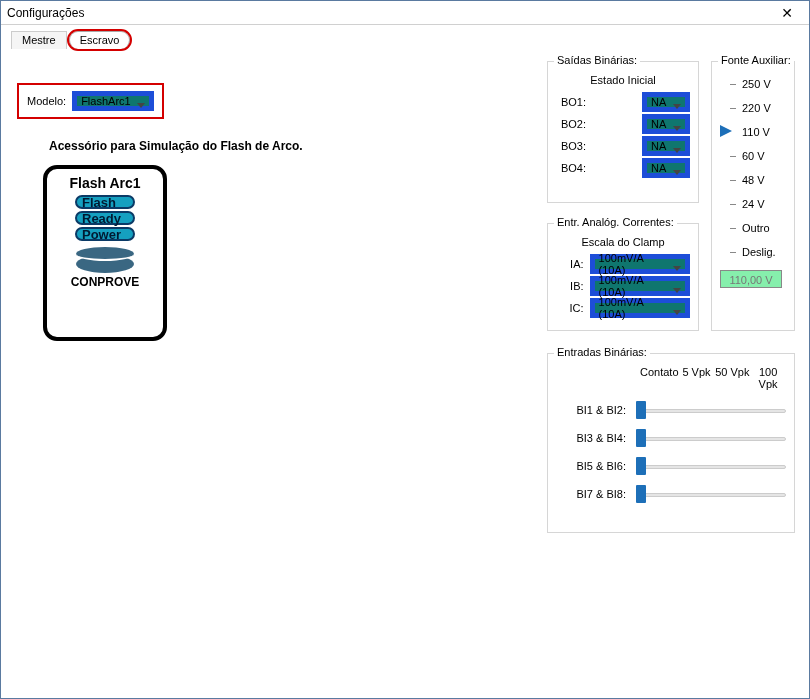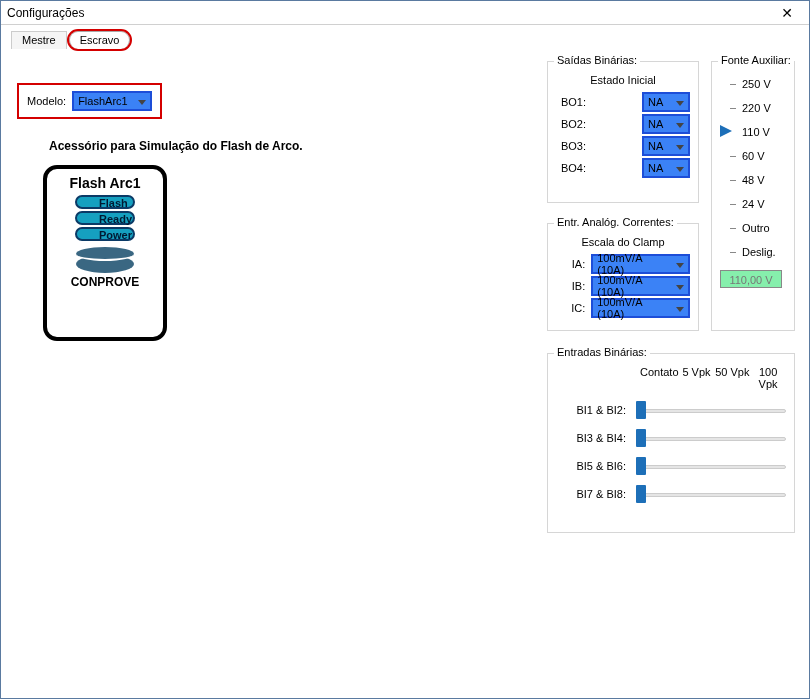--- a/index.html
+++ b/index.html
@@ -70,22 +70,22 @@
     top: 60px;
     left: 18px;
     display: flex;
     align-items: center;
     gap: 6px;
     padding: 6px 8px;
   }
   .model-row label { font-size: 11px; }
   .dropdown {
     height: 20px;
-    border: 2px solid #1d4ed8;
-    background: #3b82f6;
+    border: 5px solid #1d4ed8;
+    background: #0f766e;
     padding: 0 18px 0 4px;
     position: relative;
     font-size: 11px;
     display: inline-flex;
     align-items: center;
     min-width: 80px;
   }
   .dropdown::after {
     content: "";
     position: absolute;
@@ -121,24 +121,24 @@
   }
   .pill {
     display: block;
     margin: 2px auto;
     width: 60px;
     height: 14px;
     border: 2px solid #0b3a66;
     border-radius: 8px;
     background: #15a0c0;
     color: #001a33;
-    font-size: 11px;
+    font-size: 13px;
     line-height: 12px;
     font-weight: bold;
-    padding-left: 22px;
+    padding-left: 5px;
     text-align: left;
   }
   .logo-shape {
     margin: 6px auto 0 auto;
     width: 58px;
     height: 26px;
     position: relative;
   }
   .logo-shape .e1 {
     position: absolute;

